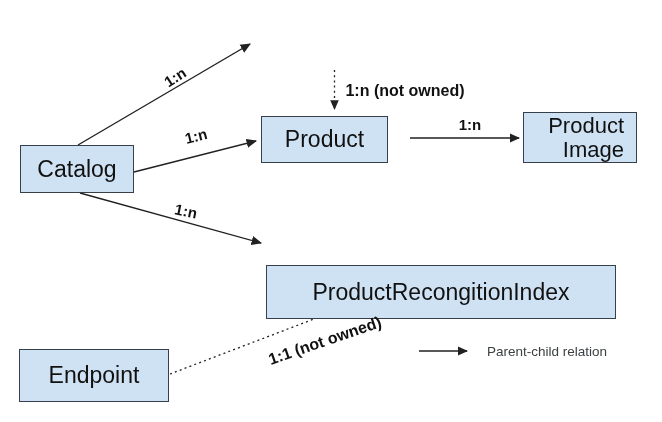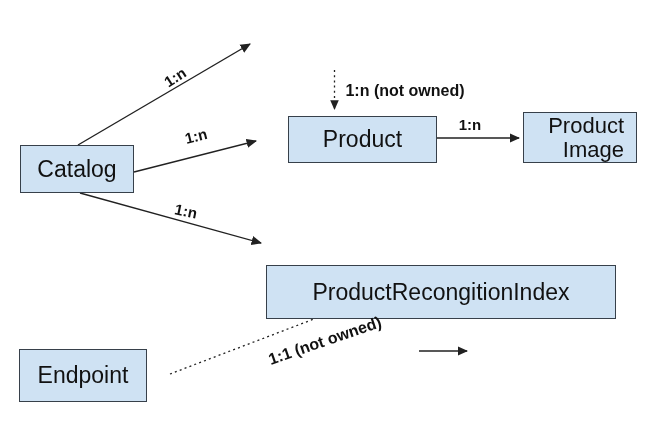--- a/index.html
+++ b/index.html
@@ -26,24 +26,24 @@
     background:var(--node-fill,#cfe2f3);
     border:1.5px solid var(--node-border,#37404a);
     color:var(--text,#111);
     display:flex;align-items:center;justify-content:center;
     text-align:center;
     font-size:23px;line-height:1.06;
     box-sizing:border-box;
   }
   .node-catalog{left:20px;top:145px;width:114px;height:48px;}
   .node-productset{left:255px;top:17px;width:160px;height:52px;}
-  .node-product{left:261px;top:116px;width:149px;height:47px;margin-left:27px;}
+  .node-product{left:261px;top:116px;width:127px;height:47px;}
   .node-product-image{left:523px;top:112px;width:114px;height:51px;font-size:22px;padding:0 12px;text-align:right;}
   .node-recognition-index{left:266px;top:217px;width:350px;height:54px;margin-top:48px;}
-  .node-endpoint{left:19px;top:349px;width:128px;height:53px;}
+  .node-endpoint{left:19px;top:349px;width:150px;height:53px;}
   .edge-label{
     position:absolute;
     font-weight:bold;
     font-size:15px;
     color:var(--text,#111);
     white-space:nowrap;
     transform-origin:center center;
   }
   .el-a{left:175px;top:77px;transform:translate(-50%,-50%) rotate(-33deg);}
   .el-b{left:196px;top:136px;transform:translate(-50%,-50%) rotate(-14deg);}
@@ -93,16 +93,17 @@
   <div class="edge-label el-c">1:n</div>
   <div class="edge-label el-d">1:n (not owned)</div>
   <div class="edge-label el-e">1:n</div>
   <div class="edge-label el-f">1:1 (not owned)</div>
 
   <div class="legend">
     <div class="legend-row">
       <svg width="58" height="12" viewBox="0 0 58 12">
         <line class="edge" x1="1" y1="6" x2="49" y2="6" marker-end="url(#arw)"></line>
       </svg>
+      <span class="legend-label">Parent-child relation</span>
     </div>
   </div>
 
 </div>
 
 </body></html>

